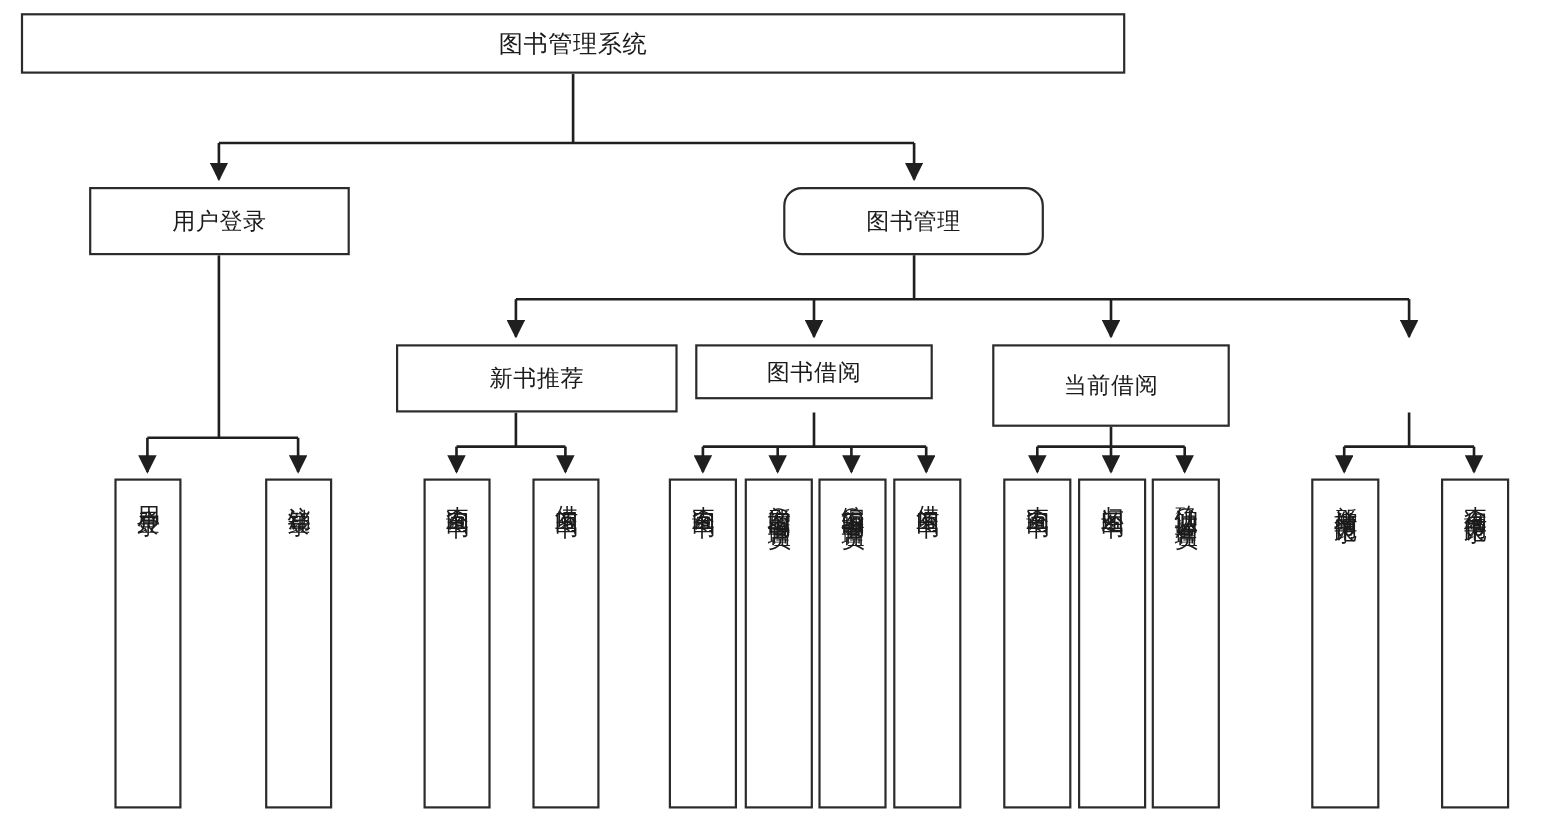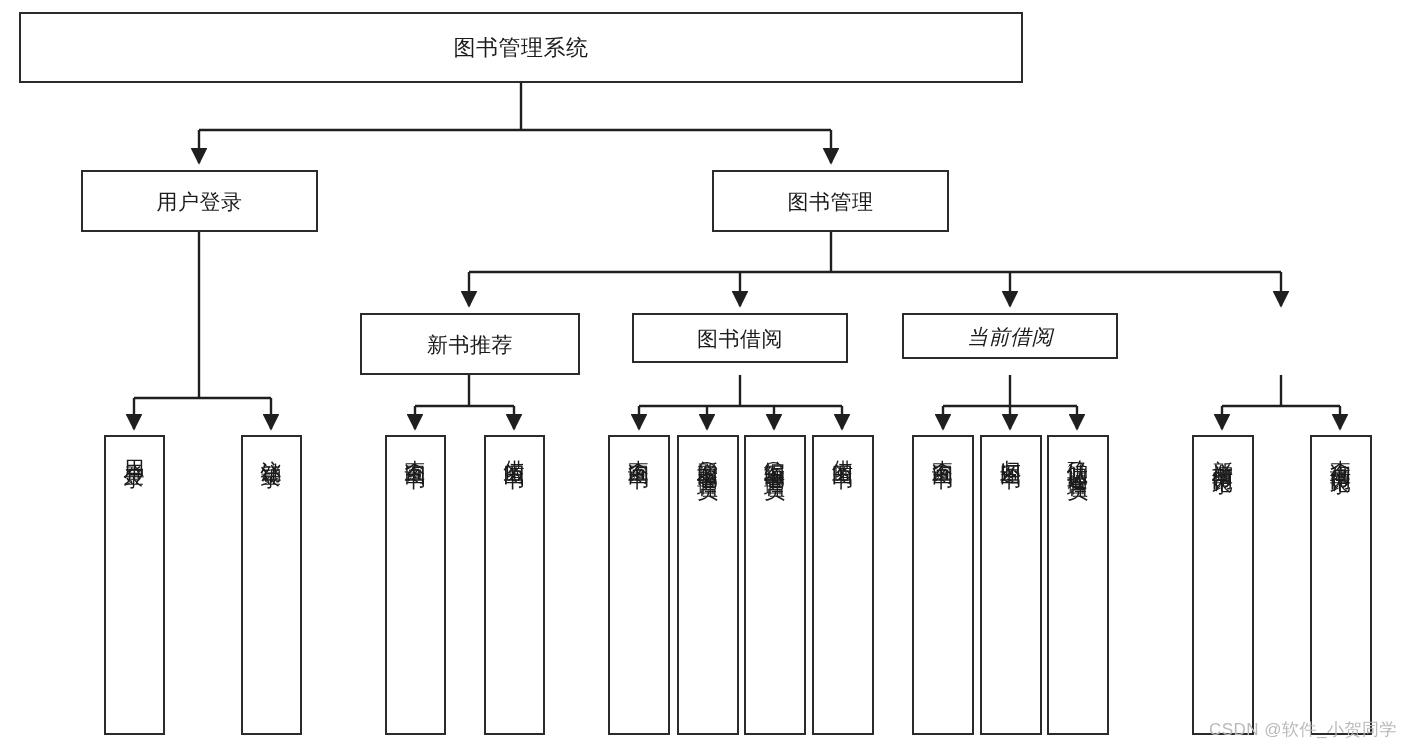--- a/index.html
+++ b/index.html
@@ -125,41 +125,41 @@
       <path d="M 1010 406 L 1010 429" marker-end="url(#arrow)"></path>
       <path d="M 1077 406 L 1077 429" marker-end="url(#arrow)"></path>
 
       <path d="M 1281 375 L 1281 406"></path>
       <path d="M 1222 406 L 1340 406"></path>
       <path d="M 1222 406 L 1222 429" marker-end="url(#arrow)"></path>
       <path d="M 1340 406 L 1340 429" marker-end="url(#arrow)"></path>
     </g>
   </svg>
 
-  <div class="node horiz root" style="left:19px; top:12px; width:1004px; height:71px;">
+  <div class="node horiz root" style="left:19px; top:12px; width:1004px; height:55px;">
     <span class="label">图书管理系统</span>
   </div>
 
   <div class="node horiz" style="left:81px; top:170px; width:237px; height:62px;">
     <span class="label">用户登录</span>
   </div>
 
-  <div class="node horiz" style="left:712px; top:170px; width:237px; height:62px;">
+  <div class="node horiz" style="left:712px; top:170px; width:237px; height:62px;border-radius:17px;">
     <span class="label">图书管理</span>
   </div>
 
-  <div class="node horiz" style="left:360px; top:313px; width:220px; height:62px;">
+  <div class="node horiz" style="left:360px; top:313px; width:256px; height:62px;">
     <span class="label">新书推荐</span>
   </div>
 
   <div class="node horiz" style="left:632px; top:313px; width:216px; height:50px;">
     <span class="label">图书借阅</span>
   </div>
 
-  <div class="node horiz" style="left:902px; top:313px; width:216px; height:46px;font-style:italic;">
+  <div class="node horiz" style="left:902px; top:313px; width:216px; height:75px;">
     <span class="label">当前借阅</span>
   </div>
 
 
   <div class="node vert" style="left:104px; top:435px; width:61px; height:300px;">
     <span class="label">用户登录</span>
   </div>
 
   <div class="node vert" style="left:241px; top:435px; width:61px; height:300px;">
     <span class="label">注销登录</span>
@@ -202,15 +202,14 @@
   </div>
 
   <div class="node vert" style="left:1192px; top:435px; width:62px; height:300px;">
     <span class="label">新增借阅记录</span>
   </div>
 
   <div class="node vert" style="left:1310px; top:435px; width:62px; height:300px;">
     <span class="label">查询借阅记录</span>
   </div>
 
-  <div class="watermark">CSDN @软件_小贺同学</div>
 
 </div>
 
 </body></html>

